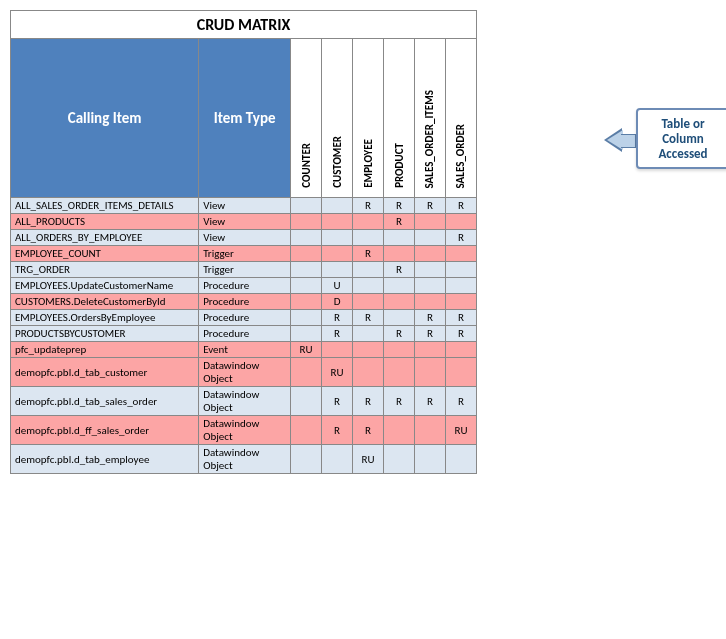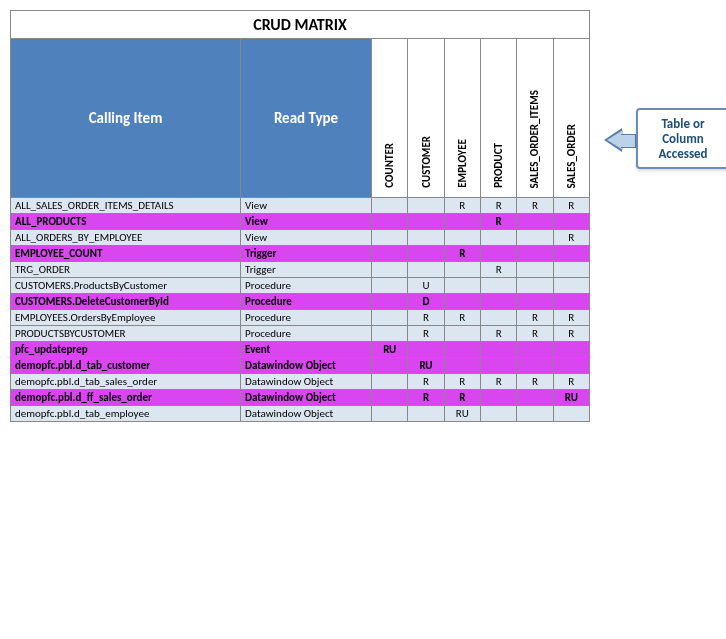--- a/index.html
+++ b/index.html
@@ -7,21 +7,21 @@
     padding: 10px;
     font-family: Calibri, Arial, sans-serif;
     font-size: 12px;
     background: #fff;
     color: #000;
     width: 726px;
     box-sizing: border-box;
   }
   .matrix {
     border-collapse: collapse;
-    width: 580px;
+    width: 467px;
     border: 1px solid #888;
   }
   .matrix th, .matrix td {
     border: 1px solid #888;
   }
   .title-cell {
     text-align: center;
     font-weight: bold;
     font-size: 16px;
     padding: 4px;
@@ -50,21 +50,21 @@
   }
   .hdr-col .rot {
     writing-mode: vertical-rl;
     transform: rotate(180deg);
     display: inline-block;
     padding: 6px 0;
     white-space: nowrap;
     font-size: 11px;
   }
   .row-even { background: #dce6f1; }
-  .row-odd  { background: #d946ef; font-weight: bold; }
+  .row-odd  { background: #fca5a5; }
   .c-name { padding: 1px 4px; font-size: 11px; margin-left: 12px; }
   .c-type { padding: 1px 4px; font-size: 11px; }
   .c-val  { padding: 1px 2px; font-size: 11px; text-align: center; width: 28px; }
   .c-calling { width: 200px; }
   .c-itemtype { width: 110px; }
 
   .callout {
     position: absolute;
     background: #fff;
     border: 2px solid #6d8bb5;
@@ -128,21 +128,21 @@
 <body>
 
 <div class="wrap">
   <table class="matrix">
     <thead>
       <tr>
         <th class="title-cell" colspan="8">CRUD MATRIX</th>
       </tr>
       <tr>
         <th class="hdr-blue c-calling">Calling Item</th>
-        <th class="hdr-blue c-itemtype">Read Type</th>
+        <th class="hdr-blue c-itemtype">Item Type</th>
         <th class="hdr-col"><span class="rot">COUNTER</span></th>
         <th class="hdr-col"><span class="rot">CUSTOMER</span></th>
         <th class="hdr-col"><span class="rot">EMPLOYEE</span></th>
         <th class="hdr-col"><span class="rot">PRODUCT</span></th>
         <th class="hdr-col"><span class="rot">SALES_ORDER_ITEMS</span></th>
         <th class="hdr-col"><span class="rot">SALES_ORDER</span></th>
       </tr>
     </thead>
     <tbody id="matrix-body">
         <tr class="row-even">
@@ -189,21 +189,21 @@
           <td class="c-name c-calling">TRG_ORDER</td>
           <td class="c-type c-itemtype">Trigger</td>
           <td class="c-val"></td>
           <td class="c-val"></td>
           <td class="c-val"></td>
           <td class="c-val">R</td>
           <td class="c-val"></td>
           <td class="c-val"></td>
         </tr>
         <tr class="row-even">
-          <td class="c-name c-calling">CUSTOMERS.ProductsByCustomer</td>
+          <td class="c-name c-calling">EMPLOYEES.UpdateCustomerName</td>
           <td class="c-type c-itemtype">Procedure</td>
           <td class="c-val"></td>
           <td class="c-val">U</td>
           <td class="c-val"></td>
           <td class="c-val"></td>
           <td class="c-val"></td>
           <td class="c-val"></td>
         </tr>
         <tr class="row-odd">
           <td class="c-name c-calling">CUSTOMERS.DeleteCustomerById</td>

